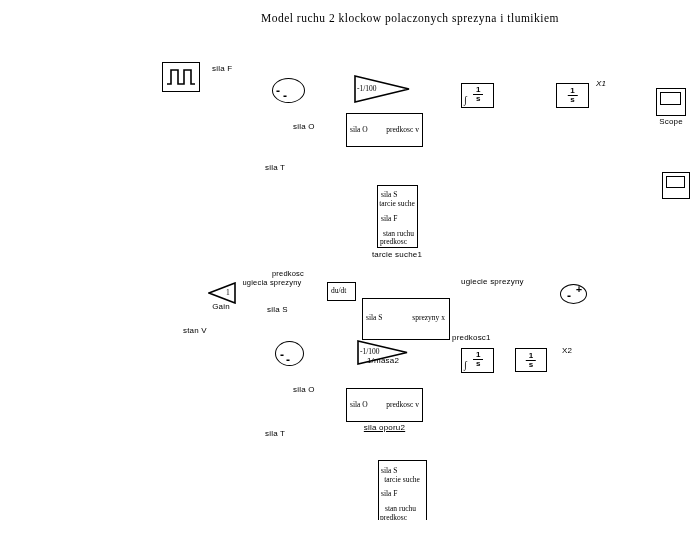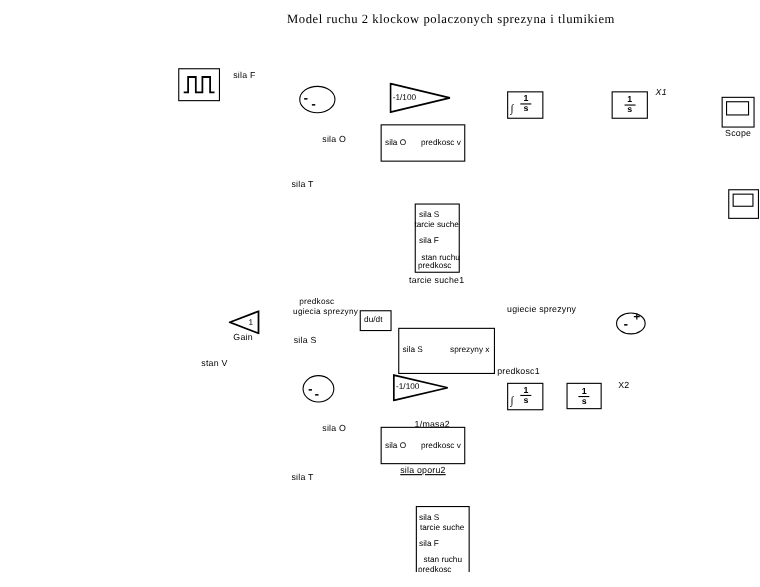--- a/index.html
+++ b/index.html
@@ -6,21 +6,21 @@
   html,body { background:#ffffff; }
   body { font-family:"Liberation Sans", sans-serif; color:#000; }
   .canvas { position:relative; width:691px; height:520px; background:#fff; overflow:hidden; }
   .abs { position:absolute; }
   .title { position:absolute; font-family:"Liberation Serif", serif; font-size:11.5px; letter-spacing:0.5px; text-align:center; white-space:nowrap; }
   .lbl { position:absolute; font-size:8px; letter-spacing:0.2px; white-space:nowrap; }
   .lbl2 { position:absolute; font-size:7.5px; letter-spacing:0.2px; white-space:nowrap; }
   .blk { position:absolute; border:1.5px solid #000; background:#fff; }
   .sum { position:absolute; border:1.5px solid #000; border-radius:50%; background:#fff; }
   .sum span { position:absolute; font-size:10px; line-height:9px; font-weight:bold; font-family:"DejaVu Sans Mono", monospace; }
-  .ptxt { position:absolute; font-size:7.5px; white-space:nowrap; line-height:8px; }
+  .ptxt { position:absolute; font-size:7.5px; white-space:nowrap; line-height:8px;font-family:Liberation Serif, serif; }
   .frac { position:absolute; display:flex; flex-direction:column; align-items:center; font-size:8px; line-height:8px; font-weight:bold; }
   .frac .num { border-bottom:1px solid #000; padding:0 3px; }
   .intglyph { position:absolute; font-family:"Liberation Serif", serif; font-style:italic; font-size:10px; line-height:10px; }
   .ctr { text-align:center; }
   .tri { position:absolute; }
   svg { display:block; }
   .screen { position:absolute; border:1.5px solid #000; background:#fff; }
 </style>
 </head>
 <body>
@@ -90,21 +90,21 @@
 
   <div class="tri" style="left:208px; top:282px;">
     <svg width="29" height="22" viewBox="0 0 29 22">
       <polygon points="1,11 27,1 27,21" fill="none" stroke="#000" stroke-width="1.6"></polygon>
     </svg>
     <span class="ptxt" style="left:18px; top:7px;">1</span>
   </div>
   <div class="lbl ctr" style="left:206px; top:302px; width:30px;">Gain</div>
 
   <div class="lbl2 ctr" style="left:252px; top:269px; width:72px;">predkosc</div>
-  <div class="lbl2 ctr" style="left:260px; top:278px; width:72px;">ugiecia sprezyny</div>
+  <div class="lbl2 ctr" style="left:236px; top:278px; width:72px;">ugiecia sprezyny</div>
 
   <div class="blk" style="left:327px; top:282px; width:29px; height:19px;">
     <span class="ptxt" style="left:3px; top:4px;">du/dt</span>
   </div>
 
   <div class="lbl" style="left:267px; top:305px;">sila S</div>
   <div class="lbl" style="left:183px; top:326px;">stan V</div>
 
   <div class="blk" style="left:362px; top:298px; width:88px; height:42px;">
     <span class="ptxt" style="left:3px; top:15px;">sila S</span>
@@ -124,21 +124,21 @@
     <span style="left:3px; top:8px;">-</span>
     <span style="left:9px; top:13px;">-</span>
   </div>
 
   <div class="tri" style="left:357px; top:340px;">
     <svg width="52" height="25" viewBox="0 0 52 25">
       <polygon points="1,1 50,12.5 1,24" fill="none" stroke="#000" stroke-width="1.6"></polygon>
     </svg>
     <span class="ptxt" style="left:3px; top:8px;">-1/100</span>
   </div>
-  <div class="lbl ctr" style="left:357px; top:381px; width:52px;text-align:right;">1/masa2</div>
+  <div class="lbl ctr" style="left:357px; top:356px; width:52px;">1/masa2</div>
 
   <div class="blk" style="left:461px; top:348px; width:33px; height:25px;">
     <div class="frac" style="left:11px; top:2px;">
       <span class="num">1</span>
       <span class="den">s</span>
     </div>
     <span class="intglyph" style="left:2px; top:11px;">∫</span>
   </div>
 
   <div class="blk" style="left:515px; top:348px; width:32px; height:24px;">

